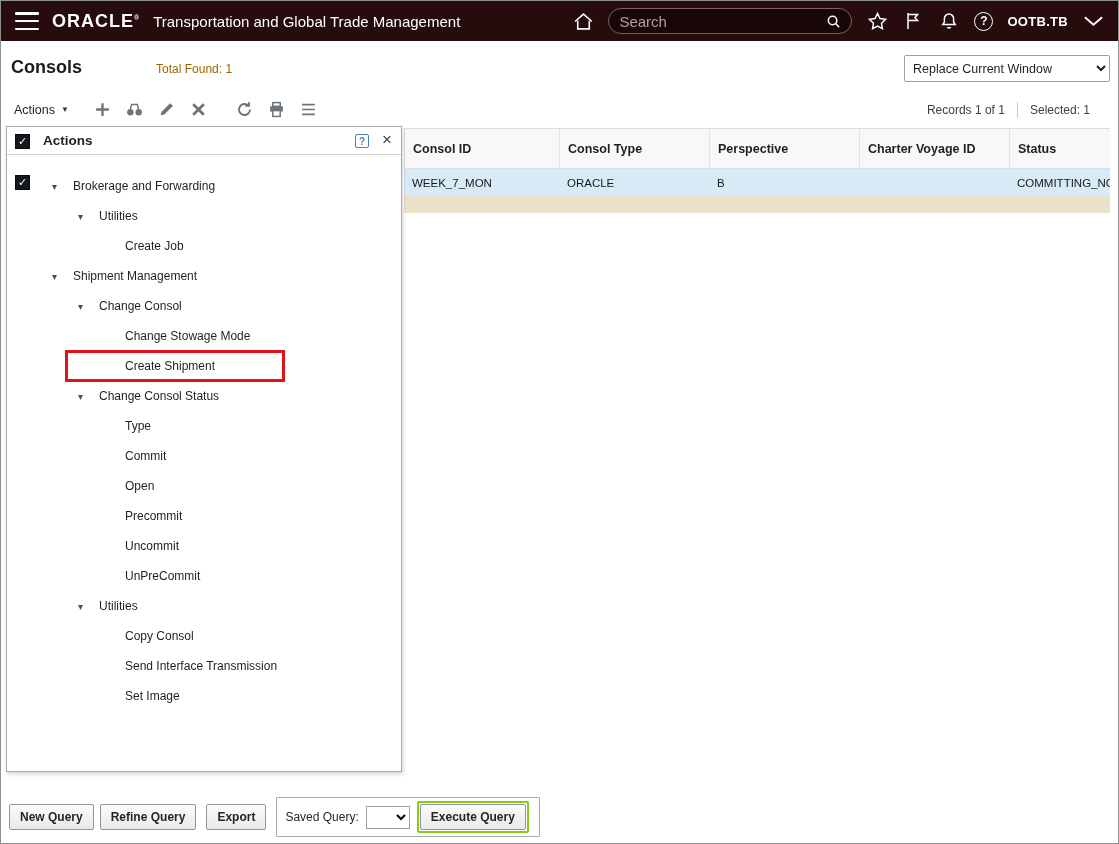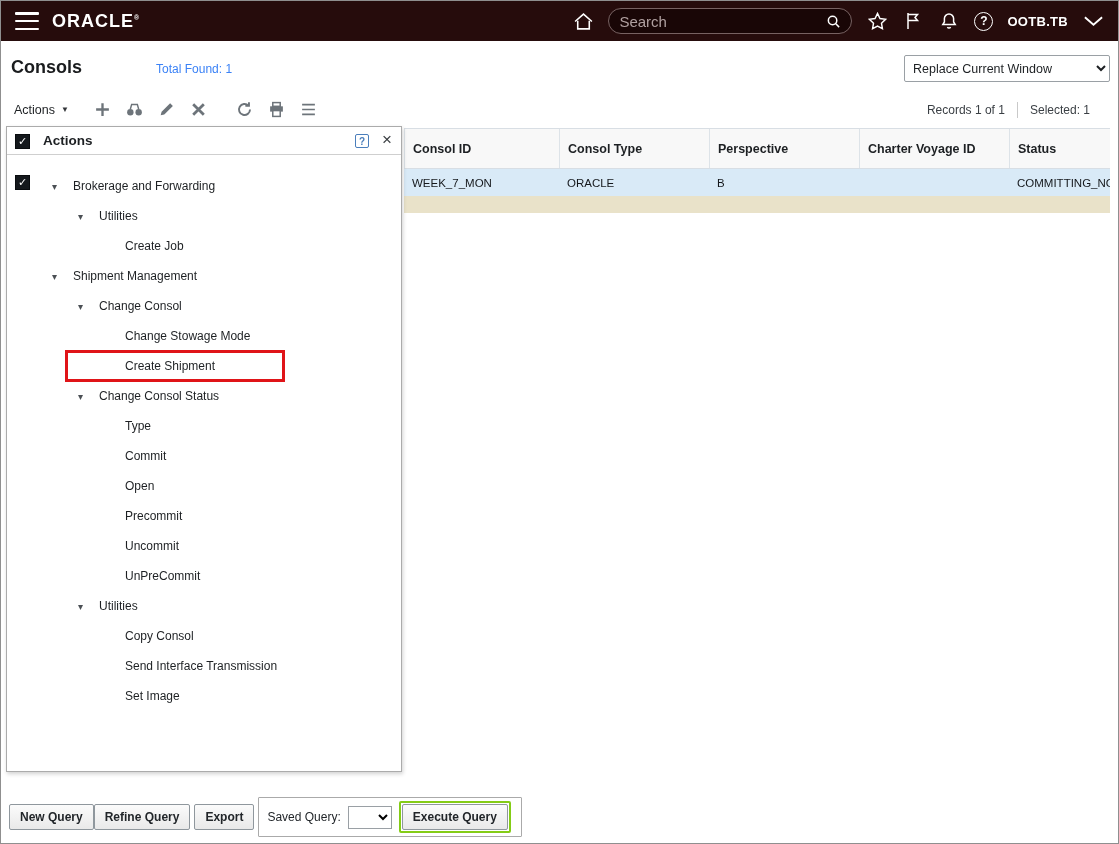--- a/index.html
+++ b/index.html
@@ -18,21 +18,21 @@
   .tb-icon { display:flex; align-items:center; justify-content:center; width:22px; height:22px; cursor:pointer; }
   .searchbox { display:flex; align-items:center; width:244px; height:26px; background:#190606; border:1px solid #776262; border-radius:13px; padding:0 10px; }
   .searchbox input { flex:1; background:transparent; border:none; outline:none; color:#e8dede; font-size:15px; font-family:"Liberation Sans", sans-serif; }
   .searchbox input::placeholder { color:#b0a0a0; }
   .help-circle { width:19px; height:19px; border:1.6px solid #fff; border-radius:50%; color:#fff; font-size:12px; font-weight:bold; display:flex; align-items:center; justify-content:center; cursor:pointer; }
   .user-label { color:#fff; font-size:13px; font-weight:bold; letter-spacing:.3px; cursor:pointer; }
 
   
   .page-header { position:relative; height:52px; display:flex; align-items:center; padding-left:10px; }
   .page-title { font-size:18px; font-weight:bold; color:#1a1c1e; }
-  .total-found { font-size:12px; color:#3b82f6; margin-left:26px; position:relative; top:2px; }
+  .total-found { font-size:12px; color:#a16207; margin-left:26px; position:relative; top:2px; }
   .window-select { position:absolute; right:8px; top:14px; width:206px; height:27px; font-size:12.5px; font-family:"Liberation Sans", sans-serif; color:#1d2023; border:1px solid #9aa0a5; border-radius:2px; background:#fff; padding:0 4px; }
 
   
   .toolbar { position:relative; height:33px; display:flex; align-items:center; padding-left:13px; }
   .actions-btn { background:none; border:none; font-family:"Liberation Sans", sans-serif; font-size:12.5px; color:#1d2023; display:flex; align-items:center; gap:6px; cursor:pointer; }
   .actions-btn .caret { font-size:8px; color:#33363a; }
   .tbtn { background:none; border:none; width:24px; height:24px; display:flex; align-items:center; justify-content:center; color:#6d747a; cursor:pointer; margin-left:8px; }
   .tbtn.gap { margin-left:22px; }
   .tbtn svg { width:17px; height:17px; }
   .toolbar-right { position:absolute; right:28px; display:flex; align-items:center; gap:12px; font-size:12px; color:#3a3f44; }
@@ -63,40 +63,41 @@
   .tree { padding-top:16px; }
   .trow { position:relative; height:30px; display:flex; align-items:center; font-size:12px; color:#1d2023; cursor:pointer; }
   .trow .twisty { width:21px; font-size:10px; color:#4b5055; }
   .trow .tlabel { white-space:nowrap; }
   .trow.lvl1 { padding-left:45px; }
   .trow.lvl2 { padding-left:71px; }
   .trow.lvl3 { padding-left:118px; }
   .trow.hl::after { content:""; position:absolute; left:58px; top:-1px; width:214px; height:26px; border:3px solid #e01418; pointer-events:none; }
 
   
-  .footer { position:absolute; left:0; right:0; bottom:0; height:52px; background:#fff; display:flex; align-items:center; padding-left:8px; }
+  .footer { position:absolute; left:0; right:0; bottom:0; height:52px; background:#fff; display:flex; align-items:center; padding-left:8px; gap:6px; }
   .btn { border:1px solid #8f979d; background:linear-gradient(#fbfbfb,#e9e9e9); font-family:"Liberation Sans", sans-serif; font-weight:bold; font-size:12px; color:#22262a; padding:5px 10px; border-radius:2px; cursor:pointer; }
   .btn.export { margin-left:4px; }
   .sq-group { display:flex; align-items:center; gap:7px; border:1px solid #aaa; padding:3px 10px 3px 8px; margin-left:4px; border-radius:1px; }
   .sq-label { font-size:12px; color:#22262a; }
   .sq-select { width:44px; height:23px; border:1px solid #9aa0a5; background:#fff; font-size:12px; }
   .exec-wrap { border:2px solid #84cc16; padding:1px; border-radius:2px; }
 </style>
 </head>
 <body>
 
 <div class="page">
 
   <header class="topbar">
     <button class="hamburger">
         <span></span>
         <span></span>
         <span></span>
       </button>
     <div class="brand"><span>ORACLE</span><sup>®</sup></div>
+    <div class="app-title">Transportation and Global Trade Management</div>
     <div class="topbar-right">
       <span class="tb-icon">
         <svg viewBox="0 0 20 18" width="21" height="19" fill="none" stroke="#fff" stroke-width="1.5">
             <path d="M2 9 L10 2 L18 9"></path>
             <path d="M4.5 8.3 V16 H15.5 V8.3"></path>
           </svg>
       </span>
       <div class="searchbox">
         <input placeholder="Search" style="">
         <span class="tb-icon" style="width:16px;height:16px;">

